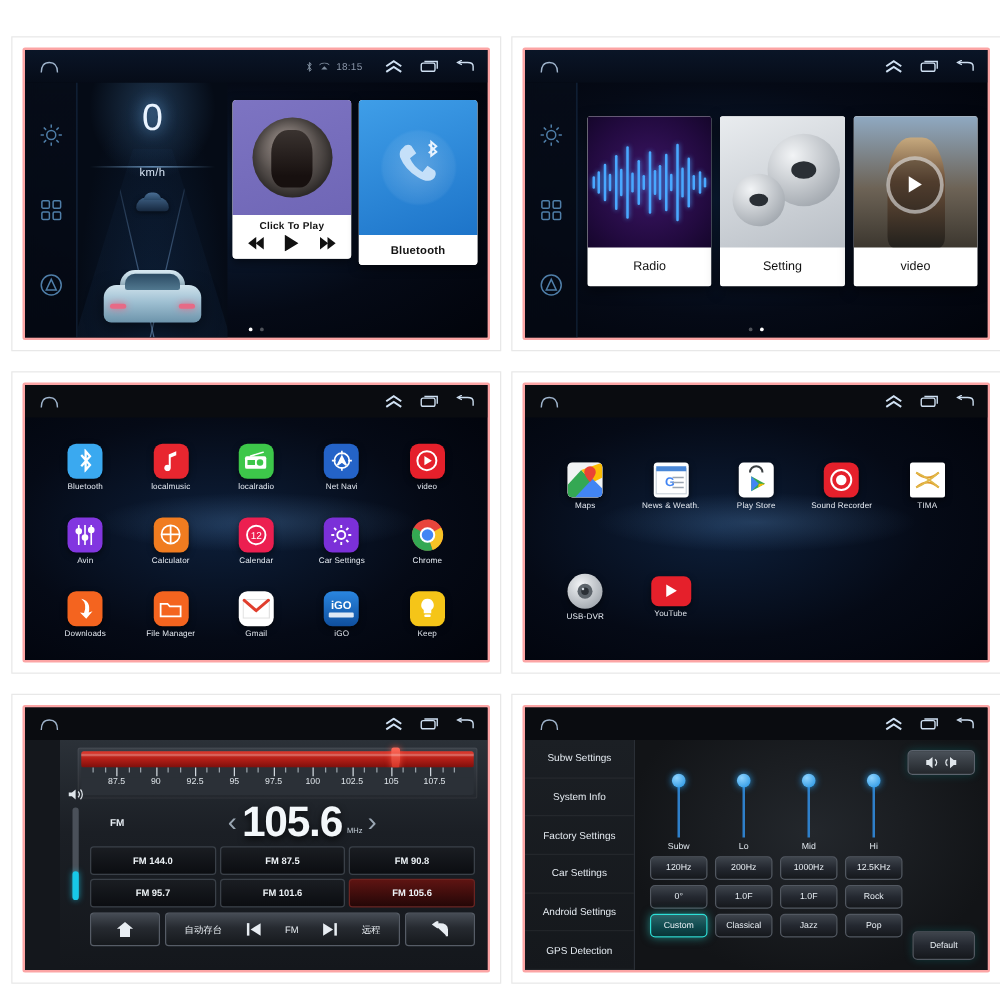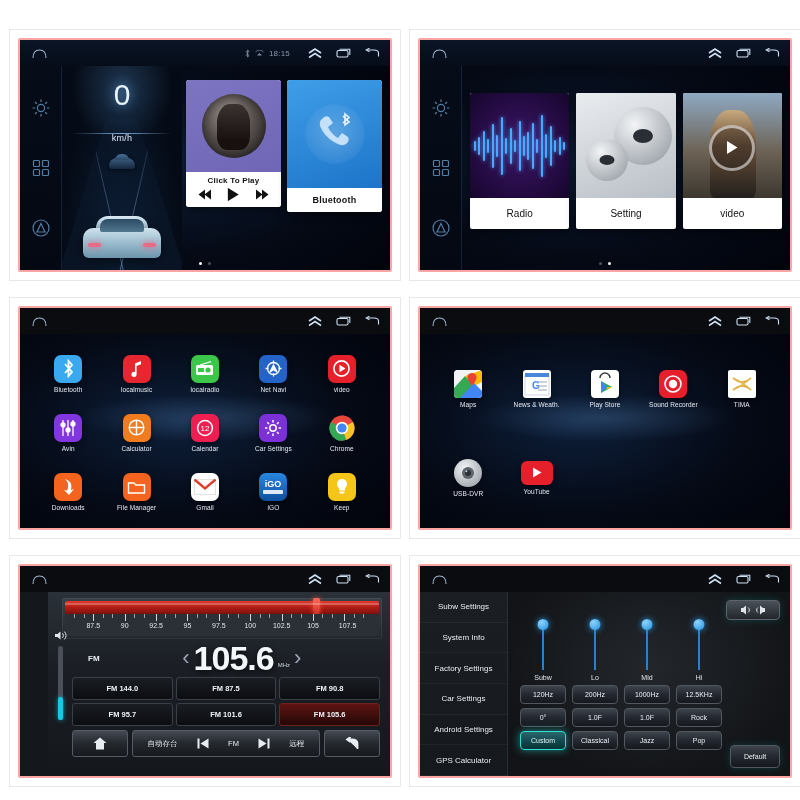--- a/index.html
+++ b/index.html
@@ -1060,21 +1060,21 @@
           </div>
         </div>
 
         <div class="ss-body">
           <div class="ss-nav">
             <div class="ss-nav-item">Subw Settings</div>
             <div class="ss-nav-item">System Info</div>
             <div class="ss-nav-item">Factory Settings</div>
             <div class="ss-nav-item">Car Settings</div>
             <div class="ss-nav-item">Android Settings</div>
-            <div class="ss-nav-item">GPS Calculator</div>
+            <div class="ss-nav-item">GPS Detection</div>
           </div>
 
           <div class="ss-main">
             <div class="ss-balance">
               <svg width="12" height="12" viewBox="0 0 12 12">
                   <path d="M1 4 h2 L6 1.5 v9 L3 8 H1z" fill="#dfe5ea"></path>
                   <path d="M8 3.5 a3 3 0 0 1 0 5" fill="none" stroke="#dfe5ea" stroke-width="1"></path>
                 </svg>
               <svg width="12" height="12" viewBox="0 0 12 12">
                   <path d="M11 4 H9 L6 1.5 v9 L9 8 h2z" fill="#dfe5ea"></path>

